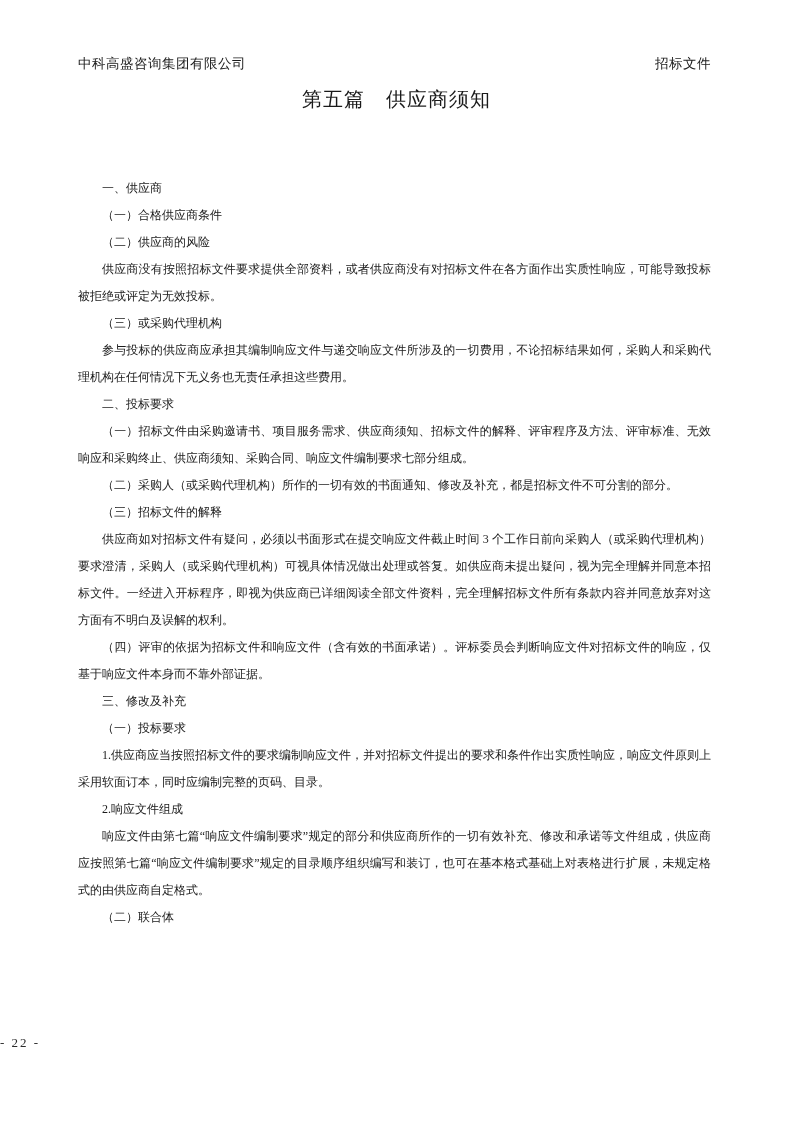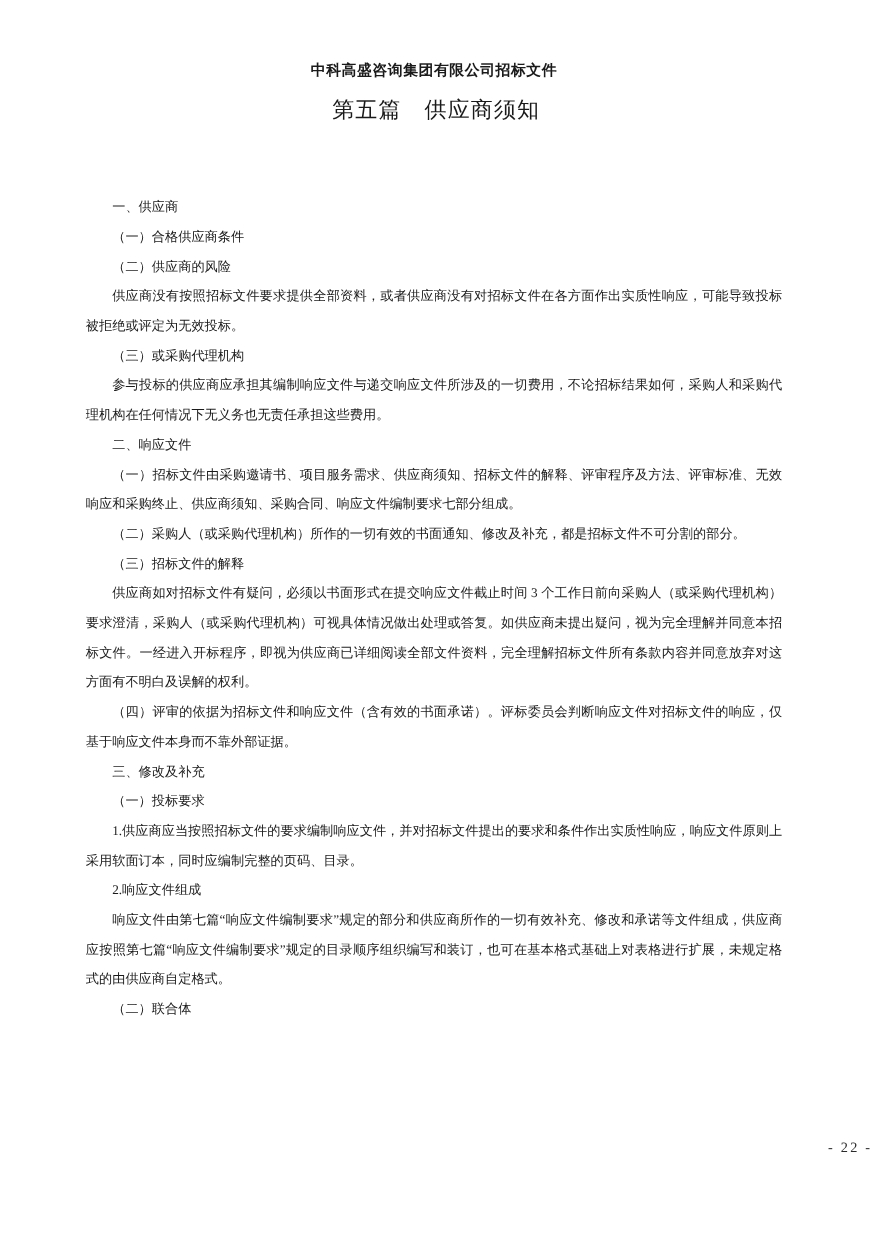--- a/index.html
+++ b/index.html
@@ -13,24 +13,24 @@
     color: #1a1a1a;
     font-family: "Liberation Serif", "DejaVu Serif", serif;
     overflow: hidden;
   }
   .doc-header {
     position: absolute;
     top: 55px;
     left: 78px;
     width: 633px;
     display: flex;
-    justify-content: center;
+    justify-content: space-between;
     align-items: baseline;
     font-size: 13.5px;
-    font-weight: bold;
+    font-weight: normal;
     letter-spacing: 0.5px;
   }
   .doc-title {
     position: absolute;
     top: 86px;
     left: 0;
     width: 100%;
     text-align: center;
     font-size: 20px;
     font-weight: normal;
@@ -48,21 +48,21 @@
   }
   .doc-body p {
     text-indent: 2em;
     margin: 0;
   }
   .doc-footer {
     position: absolute;
     top: 1035px;
     left: 0;
     width: 100%;
-    text-align: right;
+    text-align: left;
     font-size: 13px;
     letter-spacing: 2px;
     color: #2a2a2a;
   }
 </style>
 </head>
 <body>
 
 <div class="page">
 
@@ -73,21 +73,21 @@
 
   <div class="doc-title">第五篇　供应商须知</div>
 
   <div class="doc-body">
     <p>一、供应商</p>
     <p>（一）合格供应商条件</p>
     <p>（二）供应商的风险</p>
     <p>供应商没有按照招标文件要求提供全部资料，或者供应商没有对招标文件在各方面作出实质性响应，可能导致投标被拒绝或评定为无效投标。</p>
     <p>（三）或采购代理机构</p>
     <p>参与投标的供应商应承担其编制响应文件与递交响应文件所涉及的一切费用，不论招标结果如何，采购人和采购代理机构在任何情况下无义务也无责任承担这些费用。</p>
-    <p>二、响应文件</p>
+    <p>二、投标要求</p>
     <p>（一）招标文件由采购邀请书、项目服务需求、供应商须知、招标文件的解释、评审程序及方法、评审标准、无效响应和采购终止、供应商须知、采购合同、响应文件编制要求七部分组成。</p>
     <p>（二）采购人（或采购代理机构）所作的一切有效的书面通知、修改及补充，都是招标文件不可分割的部分。</p>
     <p>（三）招标文件的解释</p>
     <p>供应商如对招标文件有疑问，必须以书面形式在提交响应文件截止时间 3 个工作日前向采购人（或采购代理机构）要求澄清，采购人（或采购代理机构）可视具体情况做出处理或答复。如供应商未提出疑问，视为完全理解并同意本招标文件。一经进入开标程序，即视为供应商已详细阅读全部文件资料，完全理解招标文件所有条款内容并同意放弃对这方面有不明白及误解的权利。</p>
     <p>（四）评审的依据为招标文件和响应文件（含有效的书面承诺）。评标委员会判断响应文件对招标文件的响应，仅基于响应文件本身而不靠外部证据。</p>
     <p>三、修改及补充</p>
     <p>（一）投标要求</p>
     <p>1.供应商应当按照招标文件的要求编制响应文件，并对招标文件提出的要求和条件作出实质性响应，响应文件原则上采用软面订本，同时应编制完整的页码、目录。</p>
     <p>2.响应文件组成</p>
     <p>响应文件由第七篇“响应文件编制要求”规定的部分和供应商所作的一切有效补充、修改和承诺等文件组成，供应商应按照第七篇“响应文件编制要求”规定的目录顺序组织编写和装订，也可在基本格式基础上对表格进行扩展，未规定格式的由供应商自定格式。</p>

